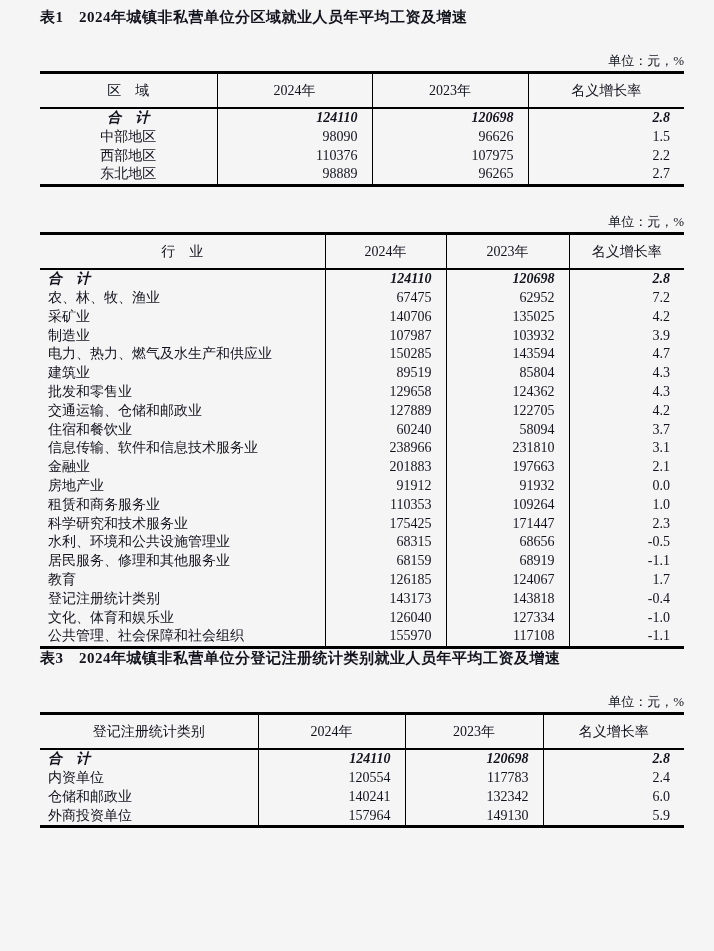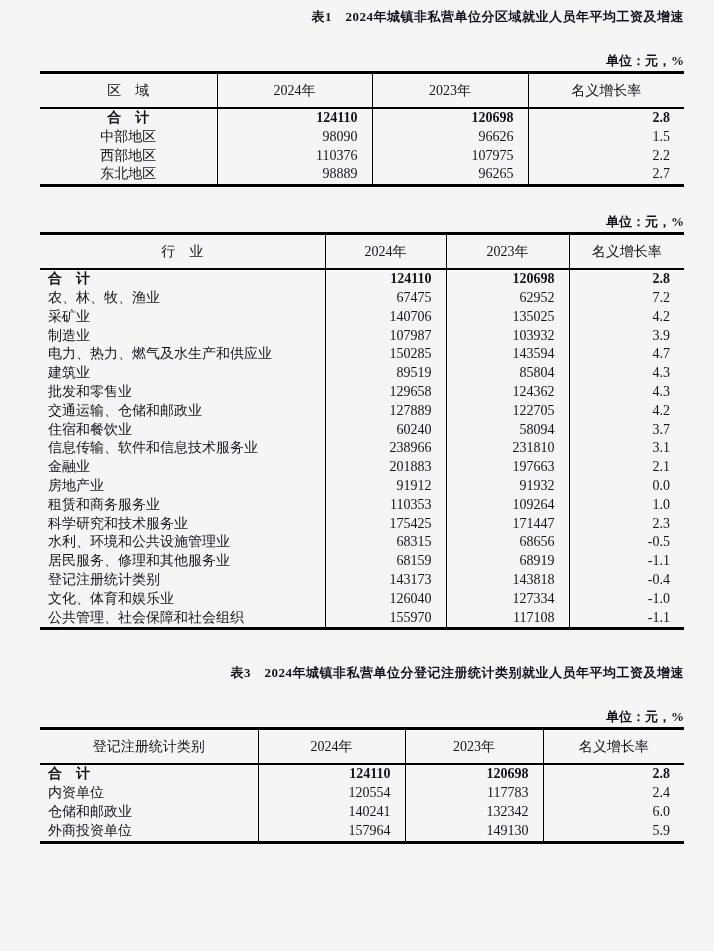--- a/index.html
+++ b/index.html
@@ -16,36 +16,35 @@
   }
   .sheet {
     box-sizing: border-box;
     width: 714px;
     height: 951px;
     padding: 8px 30px 0 40px;
   }
   .tbl-title {
     width: 644px;
     margin: 0;
-    font-size: 13px;
+    font-size: 15px;
     font-weight: bold;
-    text-align: right;
+    text-align: left;
     line-height: 18px;
     letter-spacing: 0.5px;
   }
   .title-2 { margin-top: 33px; }
-  .title-3 { margin-top: 34px; }
+  .title-3 { }
   .unit {
     width: 644px;
     margin-top: 27px;
     margin-bottom: 3px;
     font-size: 13px;
     text-align: right;
     line-height: 15px;
-    font-weight: bold;
   }
   table.stat-table {
     border-collapse: collapse;
     table-layout: fixed;
     width: 644px;
     border-top: 3px solid #000;
     border-bottom: 3px solid #000;
   }
   table.stat-table th {
     font-weight: normal;
@@ -69,21 +68,21 @@
   table.stat-table td:nth-child(n+2) {
     text-align: right;
     padding-right: 14px;
   }
   table.t1 td:first-child { text-align: center; }
   table.t2 td:first-child,
   table.t3 td:first-child {
     text-align: left;
     padding-left: 8px;
   }
-  tr.total-row { font-weight: bold; }
+  tr.total-row { font-weight: bold; font-style: italic; }
   
   .t1 .c0 { width: 177px; } .t1 .c1 { width: 155px; } .t1 .c2 { width: 156px; } .t1 .c3 { width: 156px; }
   .t2 .c0 { width: 285px; } .t2 .c1 { width: 121px; } .t2 .c2 { width: 123px; } .t2 .c3 { width: 115px; }
   .t3 .c0 { width: 218px; } .t3 .c1 { width: 147px; } .t3 .c2 { width: 138px; } .t3 .c3 { width: 141px; }
 </style>
 </head>
 <body>
 
 <div class="sheet">
 
@@ -242,20 +241,26 @@
             <td>68656</td>
             <td>-0.5</td>
           </tr>
           <tr>
             <td>居民服务、修理和其他服务业</td>
             <td>68159</td>
             <td>68919</td>
             <td>-1.1</td>
           </tr>
           <tr>
+            <td>教育</td>
+            <td>126185</td>
+            <td>124067</td>
+            <td>1.7</td>
+          </tr>
+          <tr>
             <td>登记注册统计类别</td>
             <td>143173</td>
             <td>143818</td>
             <td>-0.4</td>
           </tr>
           <tr>
             <td>文化、体育和娱乐业</td>
             <td>126040</td>
             <td>127334</td>
             <td>-1.0</td>

